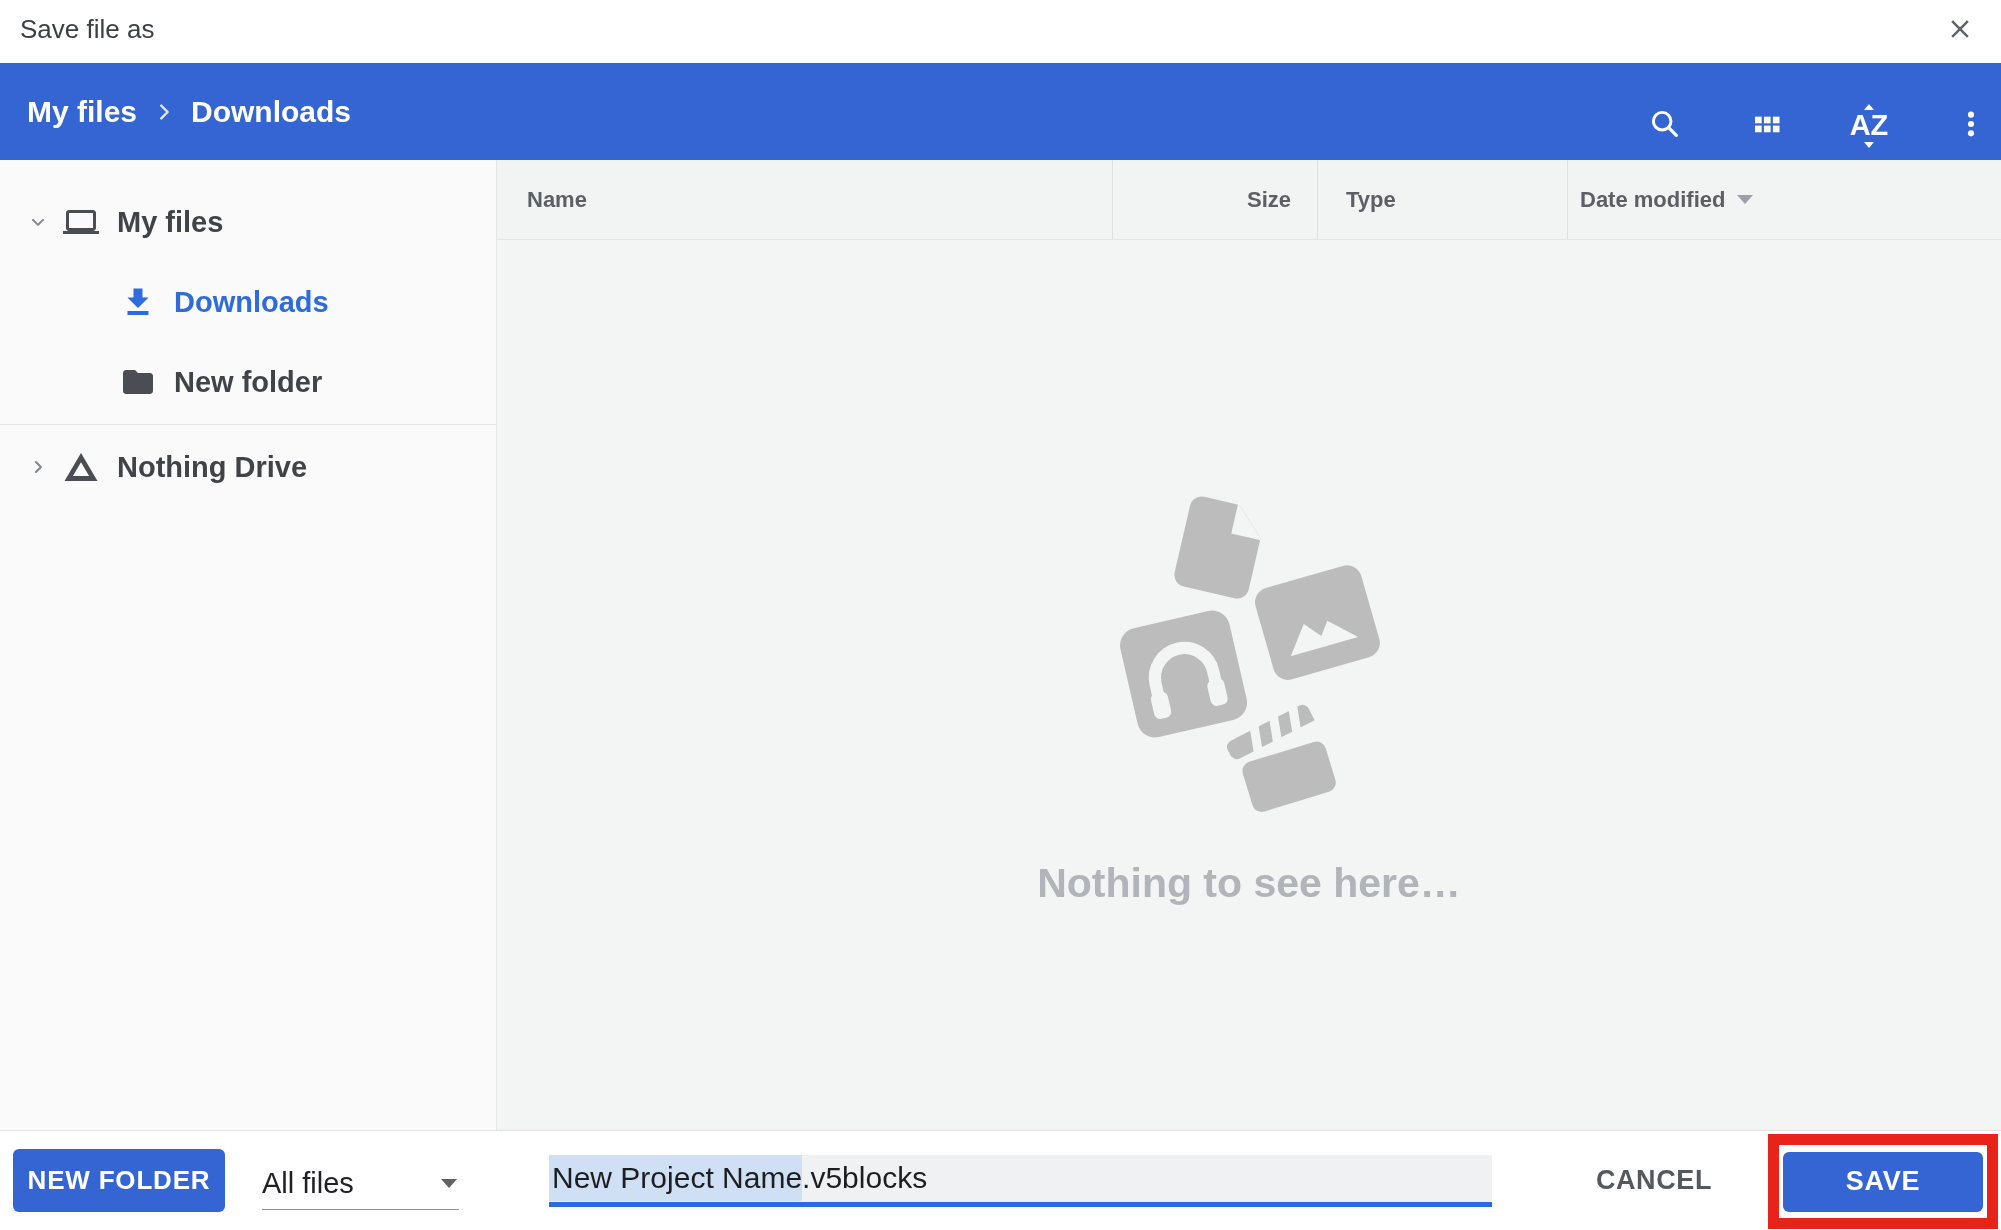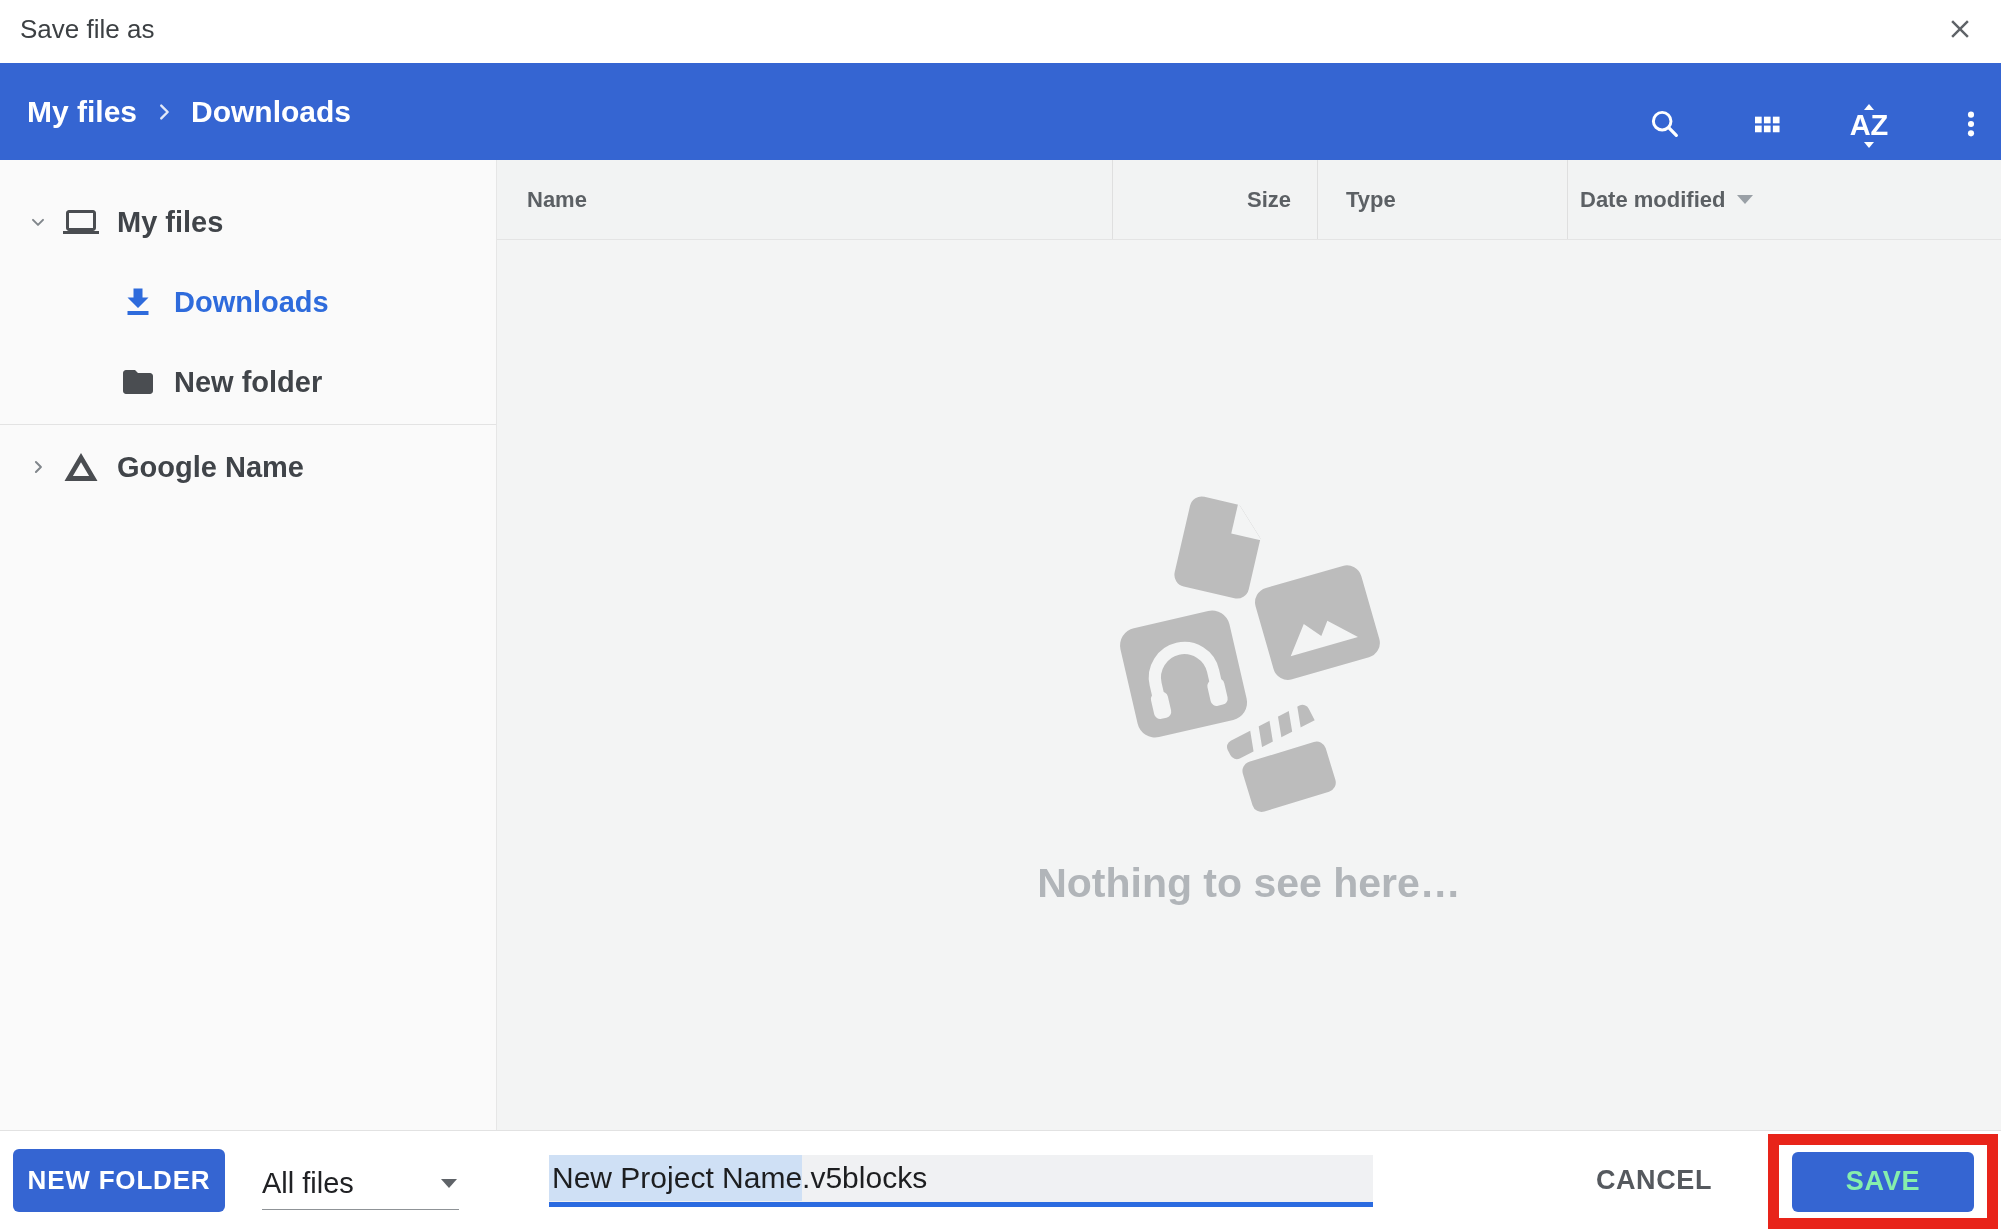--- a/index.html
+++ b/index.html
@@ -69,29 +69,29 @@
                border-top:1px solid #e2e2e2; display:flex; align-items:center; }
   .btn-new-folder { margin-left:13px; width:212px; height:63px; background:#3565d2; border-radius:6px;
                color:#fff; font-size:26px; font-weight:700; letter-spacing:.8px;
                display:flex; align-items:center; justify-content:center; cursor:pointer; }
   .filetype-select { margin-left:37px; width:197px; height:52px; border-bottom:1px solid #8f9397;
                display:flex; align-items:center; cursor:pointer; position:relative; margin-top:6px; }
   .filetype-select .val { font-size:29px; color:#202124; }
   .filetype-select .dd-caret { position:absolute; right:2px; width:0; height:0;
                border-left:8px solid transparent; border-right:8px solid transparent;
                border-top:9px solid #5f6368; }
-  .filename-box { margin-left:90px; width:824px; height:52px; background:#f0f1f3;
+  .filename-box { margin-left:90px; width:943px; height:52px; background:#f0f1f3;
                border-bottom:5px solid #2b6be0; display:flex; align-items:center;
                font-size:30px; color:#1d1e20; cursor:text; white-space:pre; }
   .filename-box .sel { background:#cfe0f5; padding:6px 0 6px 3px; }
   .btn-cancel { margin-left:auto; margin-right:289px; font-size:27px; font-weight:700;
                color:#55595e; letter-spacing:.6px; cursor:pointer; }
   .save-annotation { position:absolute; left:1768px; top:3px; width:230px; height:95px;
                border:11px solid #e8241a; display:flex; align-items:center; justify-content:center; }
-  .btn-save { width:182px; height:60px; background:#3565d2; border-radius:6px; color:#86efac;
+  .btn-save { width:200px; height:60px; background:#3565d2; border-radius:6px; color:#ffffff;
                font-size:27px; font-weight:700; letter-spacing:.8px;
                display:flex; align-items:center; justify-content:center; cursor:pointer; }
 </style>
 </head>
 <body>
 
 <div class="titlebar">
   <div class="title">Save file as</div>
   <div class="close-btn">
     <span>
@@ -189,21 +189,21 @@
       <span class="chev">
         <svg width="22" height="22" viewBox="0 0 24 24">
             <path fill="none" stroke="#80868b" stroke-width="2.4" stroke-linecap="round" stroke-linejoin="round" d="M9.5 6l6 6-6 6"></path>
           </svg>
       </span>
       <span class="tree-icon">
         <svg width="36" height="36" viewBox="0 0 24 24">
             <path fill="#4a4d51" fill-rule="evenodd" d="M12 2.6 23 21.4H1L12 2.6zm0 6.3 5.4 9.1H6.6L12 8.9z"></path>
           </svg>
       </span>
-      <span class="tree-label">Google Name</span>
+      <span class="tree-label">Nothing Drive</span>
     </div>
   </div>
 
   <div class="main">
     <div class="list-header">
       <div class="col col-name">
         <span>Name</span>
       </div>
       <div class="col col-size">
         <span>Size</span>

